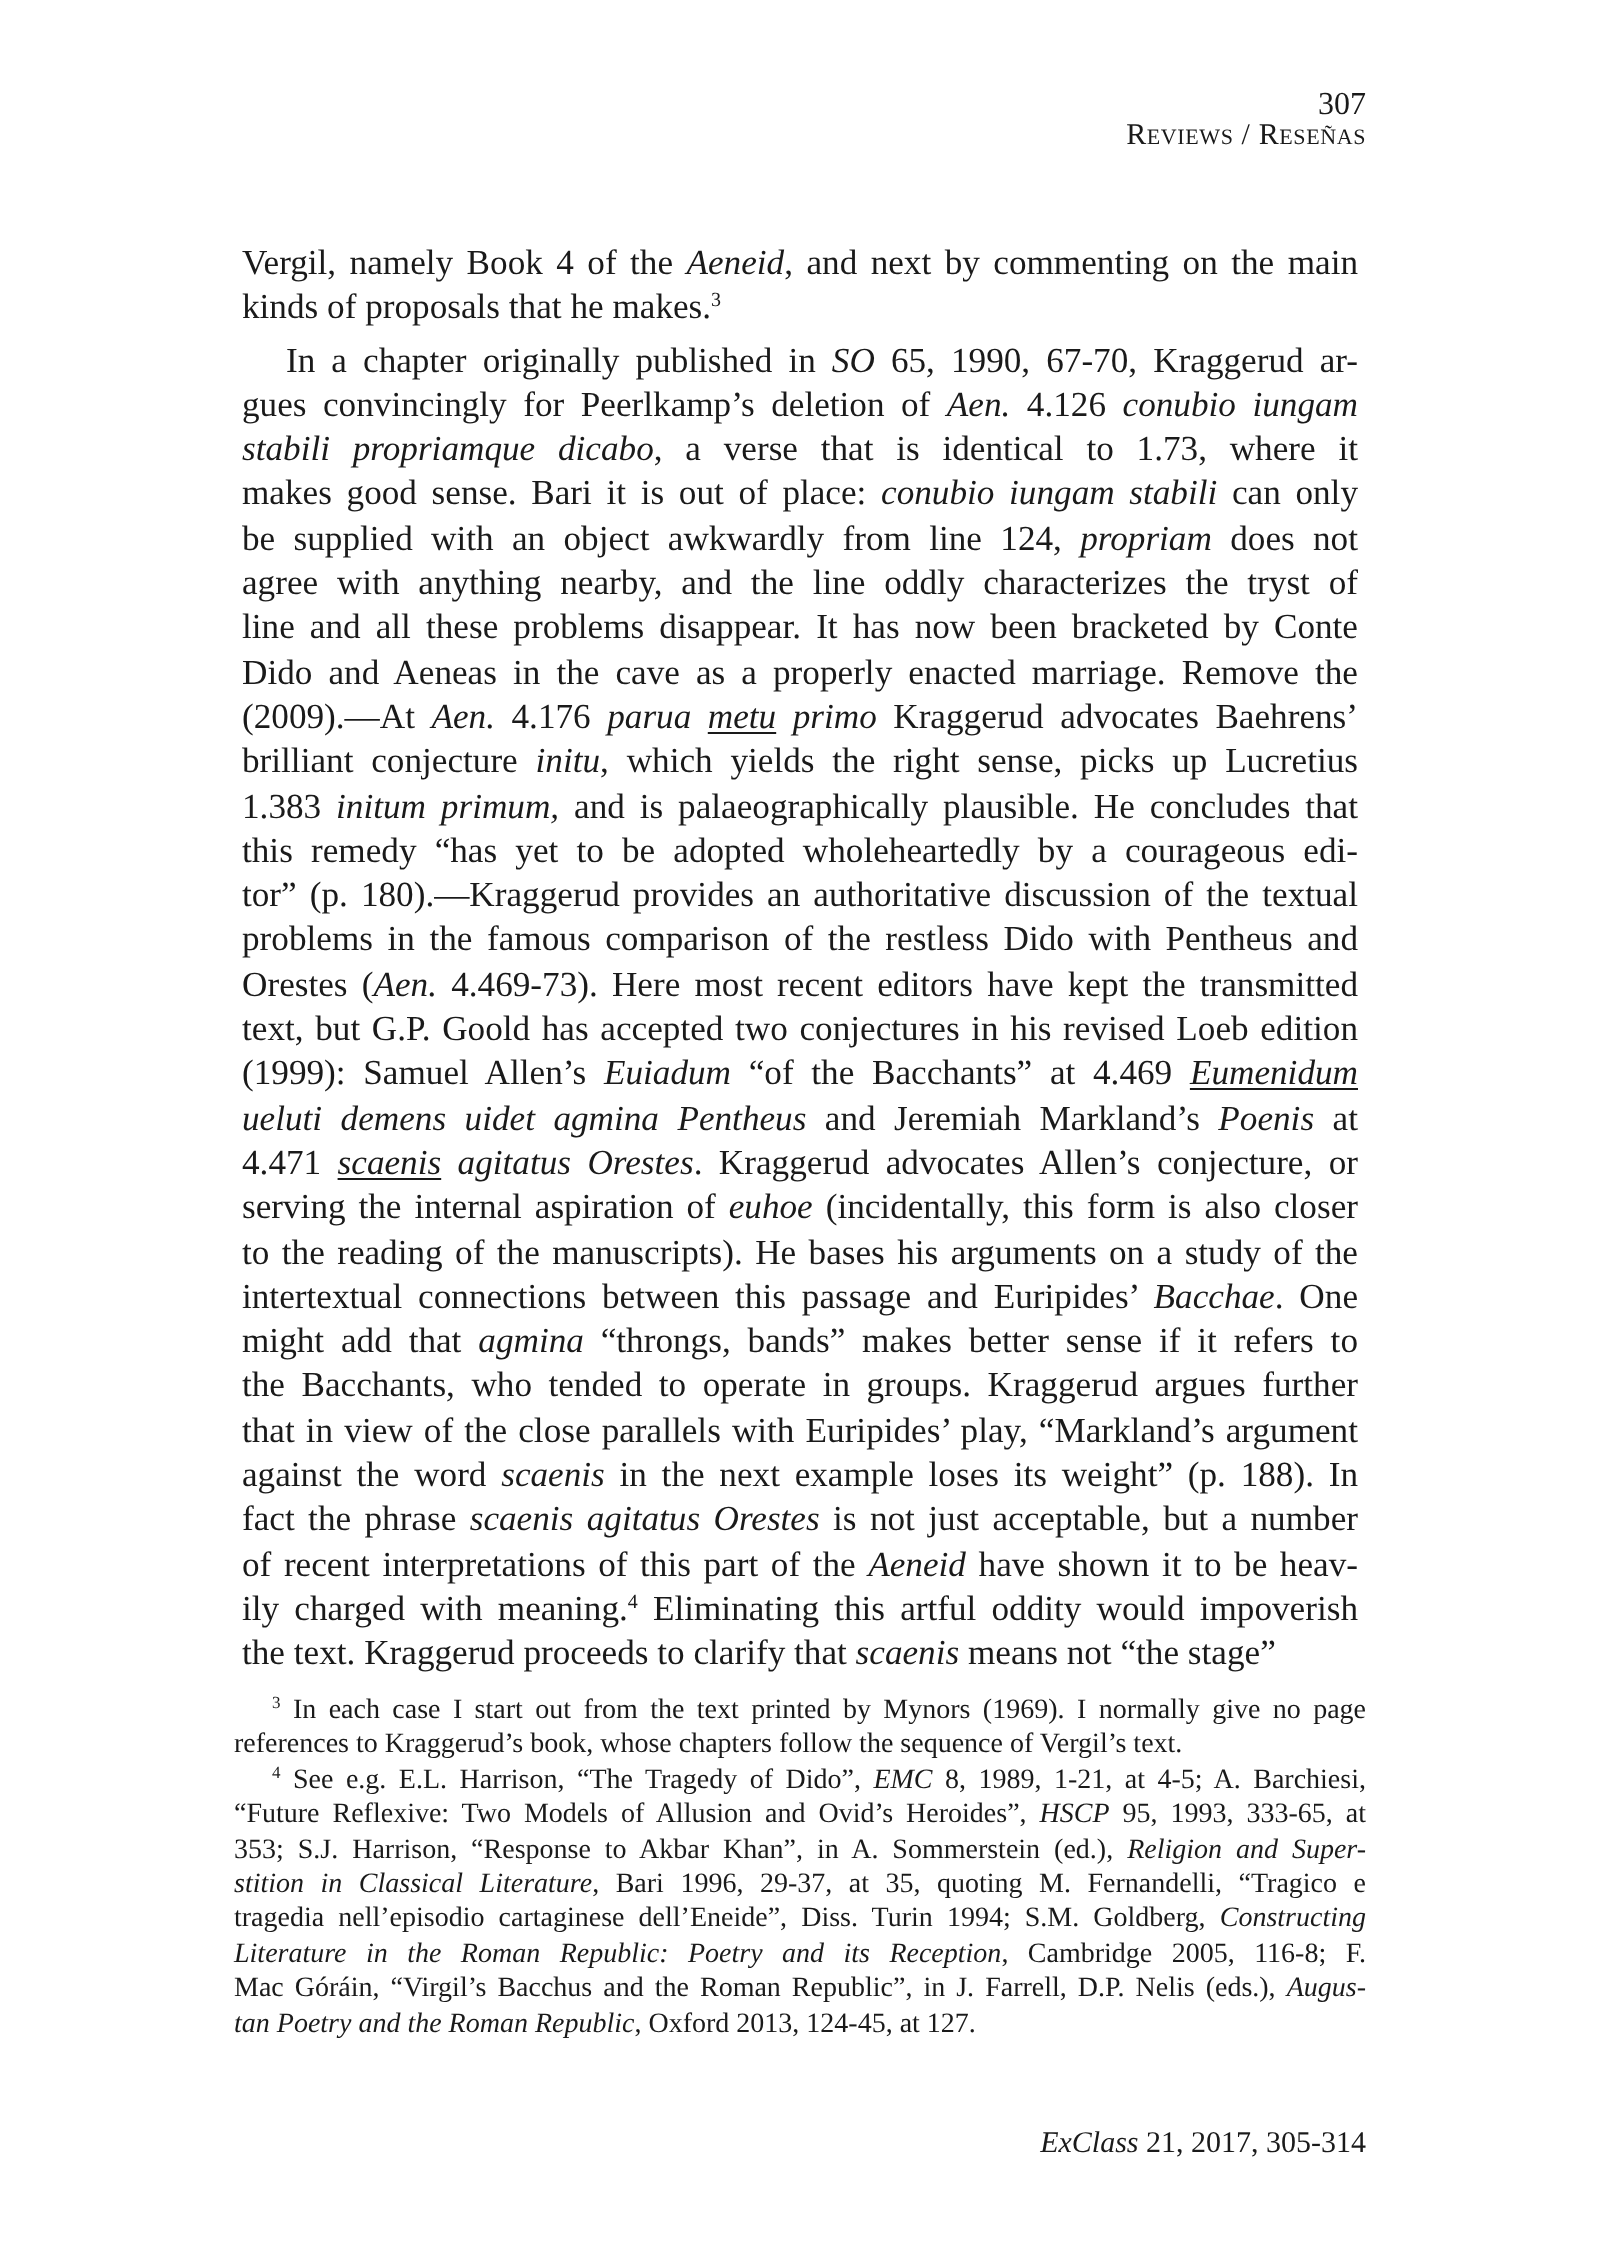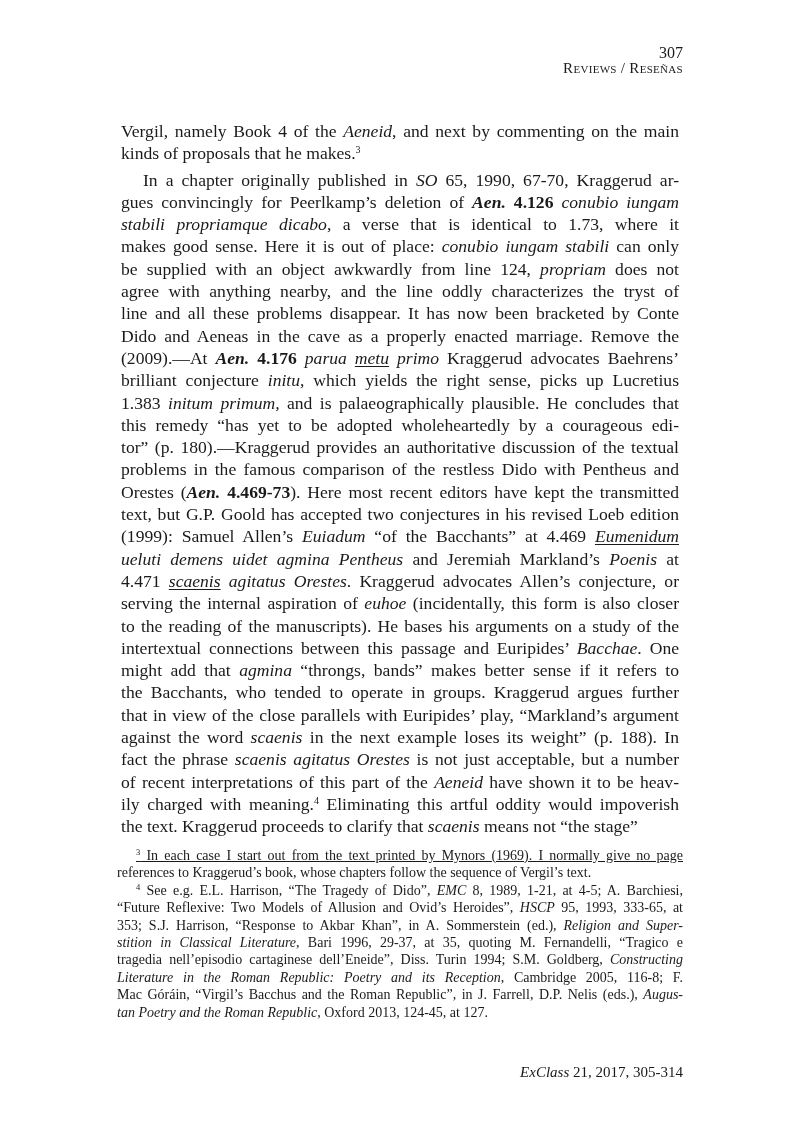--- a/index.html
+++ b/index.html
@@ -47,21 +47,21 @@
       font-family: "Liberation Serif", serif;
       font-size: 17.6px;
       line-height: 22.3px;
       text-align: justify;
       hyphens: manual;
     }
     .body-text p {
       margin: 4px;
     }
     i, .it { font-style: italic; }
-    b, .bd { font-weight: bold; }
+    b, .bd { font-weight: normal; }
     .ul { text-decoration: underline; text-underline-offset: 2px; text-decoration-thickness: 1px; }
     sup {
       font-size: 10px;
       line-height: 0;
       vertical-align: 6px;
     }
     .footnotes {
       position: absolute;
       top: 847px;
       left: 117px;
@@ -103,21 +103,21 @@
 
 <div class="body-text" id="body-text">
     <p>
       <span class="jl"><span>Vergil, namely Book 4 of the </span><span class="it">Aeneid</span><span>, and next by commenting on the main</span></span>
       <span class="jl end"><span>kinds of proposals that he makes.</span><sup>3</sup></span>
     </p>
     <p>
       <span class="jl" style="padding-left: 22px;"><span>In a chapter originally published in </span><span class="it">SO</span><span> 65, 1990, 67-70, Kraggerud ar-</span></span>
       <span class="jl"><span>gues convincingly for Peerlkamp’s deletion of </span><span class="it bd">Aen.</span><span class="bd"> 4.126</span><span class="it"> conubio iungam</span></span>
       <span class="jl"><span class="it">stabili propriamque dicabo</span><span>, a verse that is identical to 1.73, where it</span></span>
-      <span class="jl"><span>makes good sense. Here it is out of place: </span><span class="it">conubio iungam stabili</span><span> can only</span></span>
+      <span class="jl"><span>makes good sense. Bari it is out of place: </span><span class="it">conubio iungam stabili</span><span> can only</span></span>
       <span class="jl"><span>be supplied with an object awkwardly from line 124, </span><span class="it">propriam</span><span> does not</span></span>
       <span class="jl"><span>agree with anything nearby, and the line oddly characterizes the tryst of</span></span>
       <span class="jl"><span>line and all these problems disappear. It has now been bracketed by Conte</span></span>
       <span class="jl"><span>Dido and Aeneas in the cave as a properly enacted marriage. Remove the</span></span>
       <span class="jl"><span>(2009).—At </span><span class="it bd">Aen.</span><span class="bd"> 4.176</span><span class="it"> parua </span><span class="it ul">metu</span><span class="it"> primo</span><span> Kraggerud advocates Baehrens’</span></span>
       <span class="jl"><span>brilliant conjecture </span><span class="it">initu</span><span>, which yields the right sense, picks up Lucretius</span></span>
       <span class="jl"><span>1.383 </span><span class="it">initum primum,</span><span> and is palaeographically plausible. He concludes that</span></span>
       <span class="jl"><span>this remedy “has yet to be adopted wholeheartedly by a courageous edi-</span></span>
       <span class="jl"><span>tor” (p. 180).—Kraggerud provides an authoritative discussion of the textual</span></span>
       <span class="jl"><span>problems in the famous comparison of the restless Dido with Pentheus and</span></span>
@@ -135,21 +135,21 @@
       <span class="jl"><span>against the word </span><span class="it">scaenis</span><span> in the next example loses its weight” (p. 188). In</span></span>
       <span class="jl"><span>fact the phrase </span><span class="it">scaenis agitatus Orestes</span><span> is not just acceptable, but a number</span></span>
       <span class="jl"><span>of recent interpretations of this part of the </span><span class="it">Aeneid</span><span> have shown it to be heav-</span></span>
       <span class="jl"><span>ily charged with meaning.</span><sup>4</sup><span> Eliminating this artful oddity would impoverish</span></span>
       <span class="jl end"><span>the text. Kraggerud proceeds to clarify that </span><span class="it">scaenis</span><span> means not “the stage”</span></span>
     </p>
   </div>
 
 <div class="footnotes" id="footnotes">
     <p>
-      <span class="jl" style="padding-left: 19px; text-decoration: underline;"><sup>3</sup><span> In each case I start out from the text printed by Mynors (1969). I normally give no page</span></span>
+      <span class="jl" style="padding-left: 19px;"><sup>3</sup><span> In each case I start out from the text printed by Mynors (1969). I normally give no page</span></span>
       <span class="jl end"><span>references to Kraggerud’s book, whose chapters follow the sequence of Vergil’s text.</span></span>
     </p>
     <p>
       <span class="jl" style="padding-left: 19px;"><sup>4</sup><span> See e.g. E.L. Harrison, “The Tragedy of Dido”, </span><span class="it">EMC</span><span> 8, 1989, 1-21, at 4-5; A. Barchiesi,</span></span>
       <span class="jl"><span>“Future Reflexive: Two Models of Allusion and Ovid’s Heroides”, </span><span class="it">HSCP</span><span> 95, 1993, 333-65, at</span></span>
       <span class="jl"><span>353; S.J. Harrison, “Response to Akbar Khan”, in A. Sommerstein (ed.), </span><span class="it">Religion and Super-</span></span>
       <span class="jl"><span class="it">stition in Classical Literature</span><span>, Bari 1996, 29-37, at 35, quoting M. Fernandelli, “Tragico e</span></span>
       <span class="jl"><span>tragedia nell’episodio cartaginese dell’Eneide”, Diss. Turin 1994; S.M. Goldberg, </span><span class="it">Constructing</span></span>
       <span class="jl"><span class="it">Literature in the Roman Republic: Poetry and its Reception</span><span>, Cambridge 2005, 116-8; F.</span></span>
       <span class="jl"><span>Mac Góráin, “Virgil’s Bacchus and the Roman Republic”, in J. Farrell, D.P. Nelis (eds.), </span><span class="it">Augus-</span></span>

